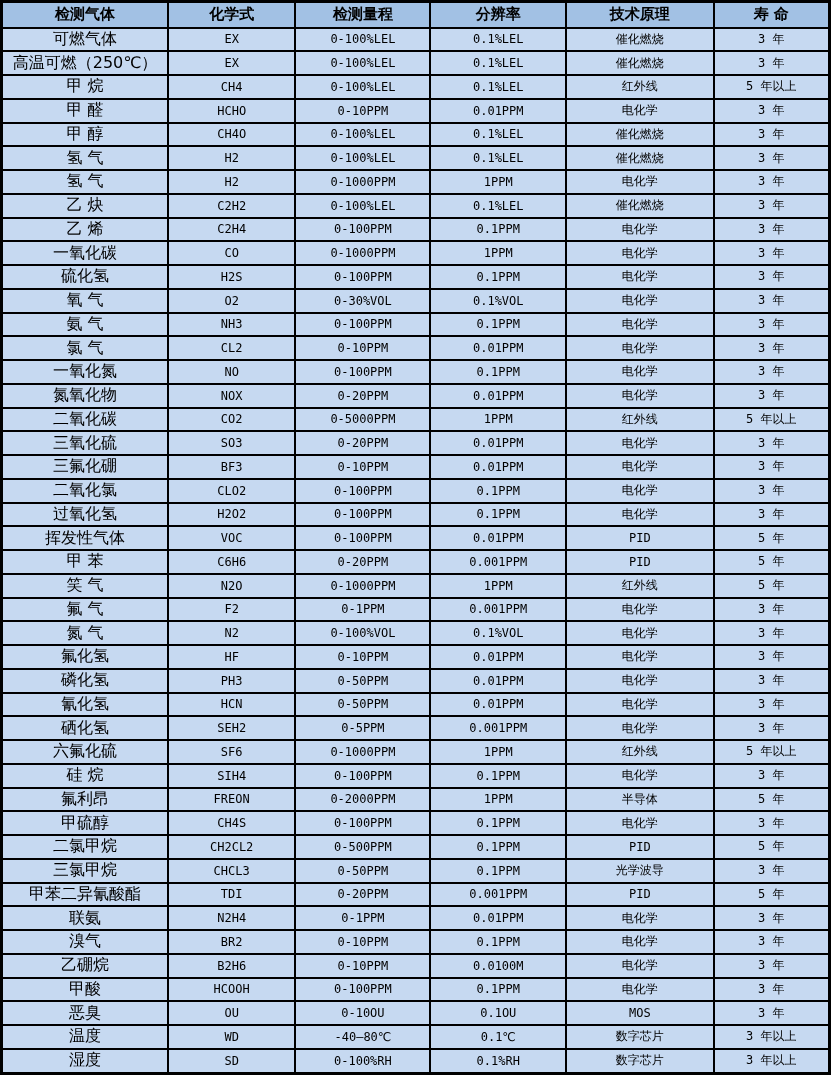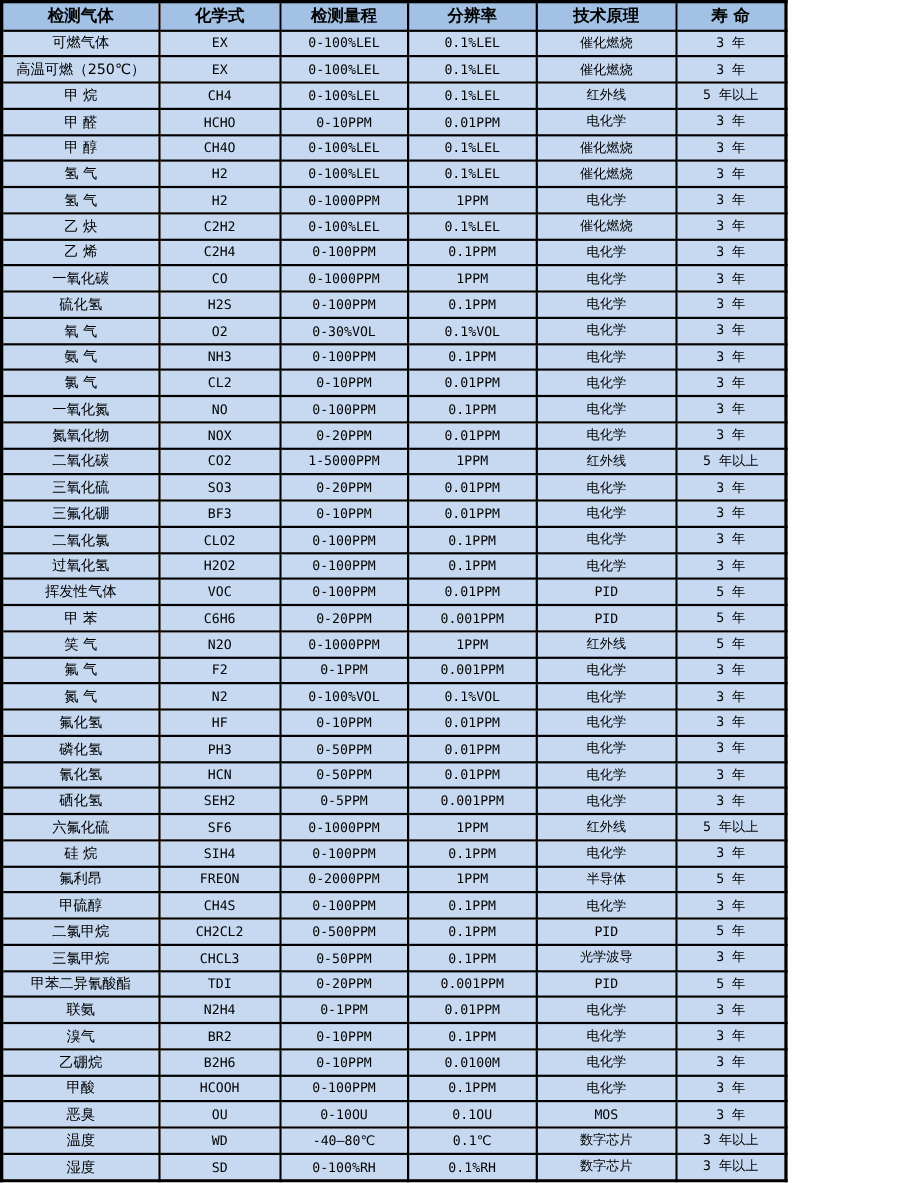--- a/index.html
+++ b/index.html
@@ -4,21 +4,21 @@
 <style>
   :root{
     --header-bg:#a2c1e4;
     --row-bg:#c6d9f1;
     --border:#000000;
     --text:#000000;
   }
   html,body{margin:0;padding:0;background:#fff;}
   body{width:831px;height:1075px;overflow:hidden;}
   table{
-    width:716px;height:1075px;
+    width:831px;height:1075px;
     border-collapse:collapse;
     table-layout:fixed;
     border:3px solid var(--border);
   }
   th,td{
     border:2px solid var(--border);
     text-align:center;
     vertical-align:middle;
     padding:0 2px;
     overflow:hidden;
@@ -32,21 +32,21 @@
     font-weight:bold;
     font-size:15px;
   }
   td{
     background:var(--row-bg);
     font-family:"DejaVu Sans Mono","DejaVu Sans",sans-serif;
     font-size:12px;
   }
   td.col-gas{
     font-family:"DejaVu Sans",sans-serif;
-    font-size:13px;
+    font-size:16px;
   }
   td.col-principle,td.col-life{
     font-family:"DejaVu Sans Mono","DejaVu Sans",sans-serif;
     font-size:12px;
   }
   col.c-gas{width:20.1%;}
   col.c-formula{width:15.4%;}
   col.c-range{width:16.3%;}
   col.c-resolution{width:16.4%;}
   col.c-principle{width:17.8%;}
@@ -199,21 +199,21 @@
         <td class="col-gas">氮氧化物</td>
         <td class="col-formula">NOX</td>
         <td class="col-range">0-20PPM</td>
         <td class="col-resolution">0.01PPM</td>
         <td class="col-principle">电化学</td>
         <td class="col-life">3 年</td>
       </tr>
       <tr>
         <td class="col-gas">二氧化碳</td>
         <td class="col-formula">CO2</td>
-        <td class="col-range">1-5000PPM</td>
+        <td class="col-range">0-5000PPM</td>
         <td class="col-resolution">1PPM</td>
         <td class="col-principle">红外线</td>
         <td class="col-life">5 年以上</td>
       </tr>
       <tr>
         <td class="col-gas">三氧化硫</td>
         <td class="col-formula">SO3</td>
         <td class="col-range">0-20PPM</td>
         <td class="col-resolution">0.01PPM</td>
         <td class="col-principle">电化学</td>

